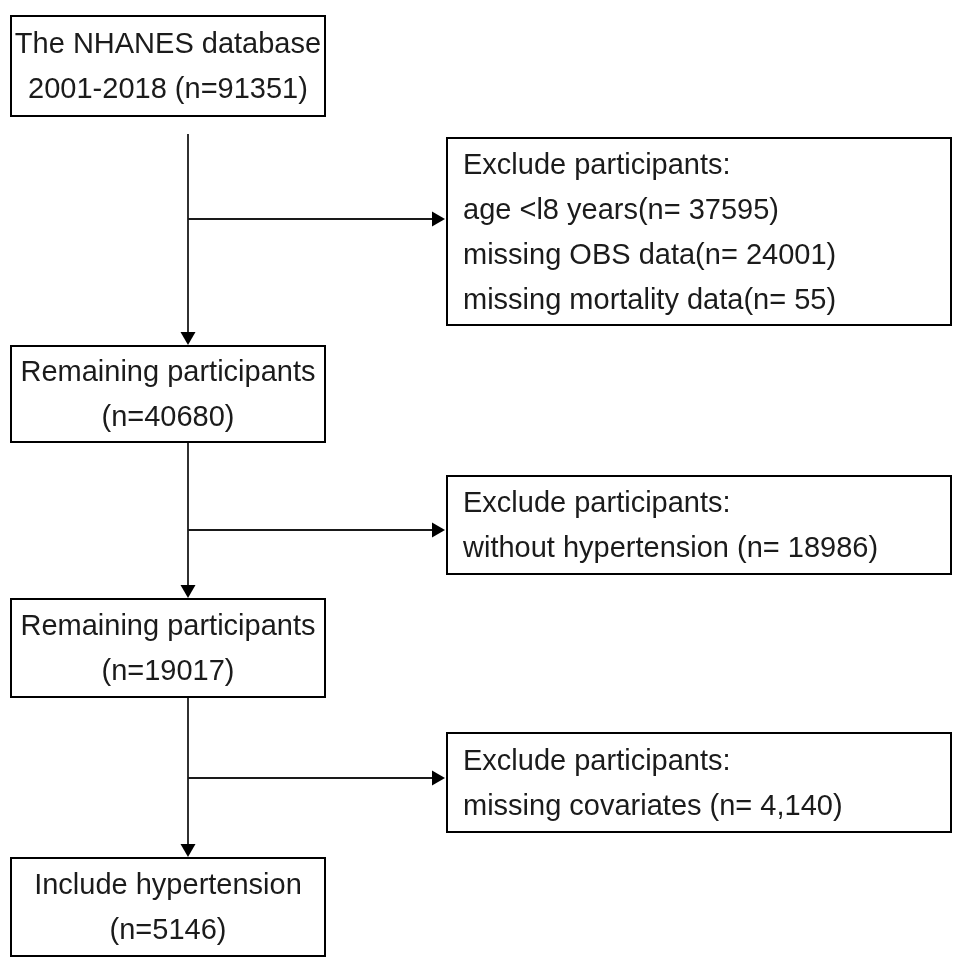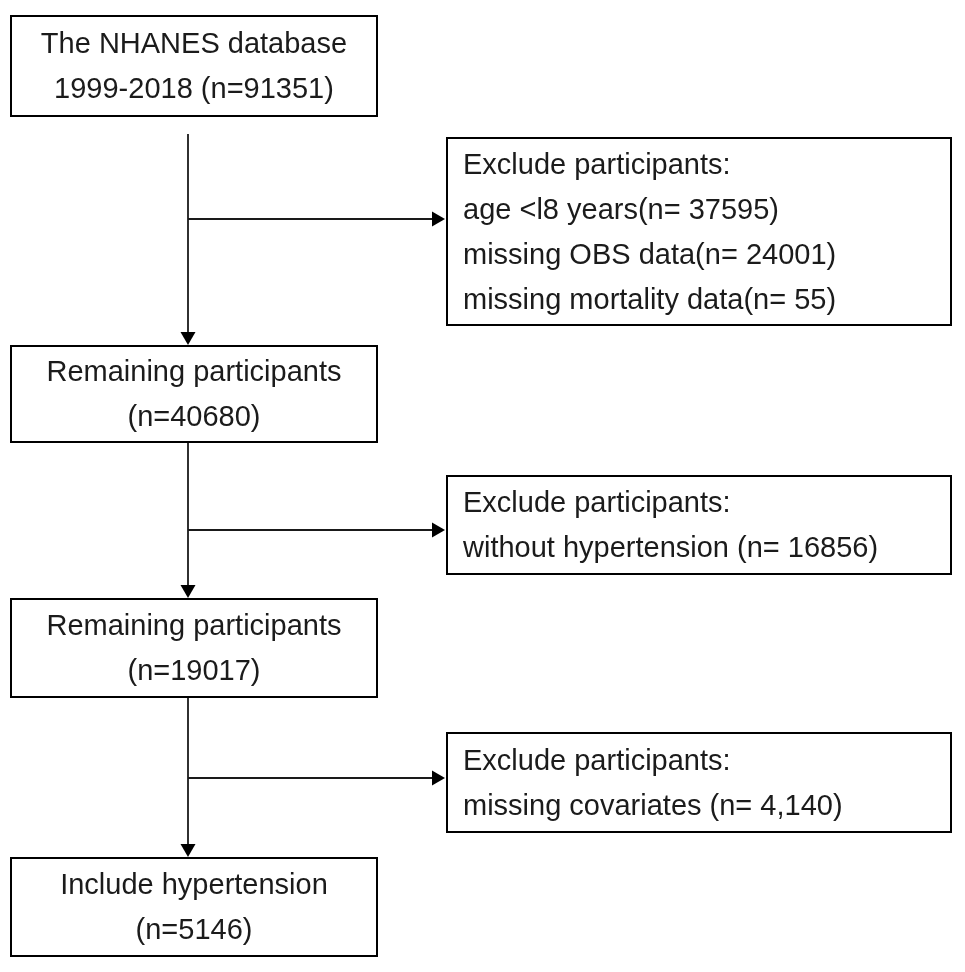--- a/index.html
+++ b/index.html
@@ -22,21 +22,21 @@
     border: 2.5px solid #000000;
     background: #ffffff;
     display: flex;
     flex-direction: column;
     justify-content: center;
     font-size: 29px;
     line-height: 45px;
   }
   .fbox.main {
     left: 10px;
-    width: 368px;
+    width: 316px;
     text-align: center;
     align-items: center;
   }
   .fbox.exclude {
     left: 446px;
     width: 506px;
     text-align: left;
     align-items: flex-start;
     padding: 0 15px;
   }
@@ -103,21 +103,21 @@
     </g>
 
     <g>
       <line x1="188" y1="778" x2="433" y2="778"></line>
       <polygon points="445,778 432,770.5 432,785.5"></polygon>
     </g>
   </svg>
 
   <div id="box-m1" class="fbox main">
     <span class="line">The NHANES database</span>
-    <span class="line">1999-2018 (n=91351)</span>
+    <span class="line">2001-2018 (n=91351)</span>
   </div>
 
   <div id="box-m2" class="fbox main">
     <span class="line">Remaining participants</span>
     <span class="line">(n=40680)</span>
   </div>
 
   <div id="box-m3" class="fbox main">
     <span class="line">Remaining participants</span>
     <span class="line">(n=19017)</span>
@@ -130,21 +130,21 @@
 
   <div id="box-e1" class="fbox exclude">
     <span class="line">Exclude participants:</span>
     <span class="line">age &lt;l8 years(n= 37595)</span>
     <span class="line">missing OBS data(n= 24001)</span>
     <span class="line">missing mortality data(n= 55)</span>
   </div>
 
   <div id="box-e2" class="fbox exclude">
     <span class="line">Exclude participants:</span>
-    <span class="line">without hypertension (n= 16856)</span>
+    <span class="line">without hypertension (n= 18986)</span>
   </div>
 
   <div id="box-e3" class="fbox exclude">
     <span class="line">Exclude participants:</span>
     <span class="line">missing covariates (n= 4,140)</span>
   </div>
 
 </div>
 
 </body></html>

